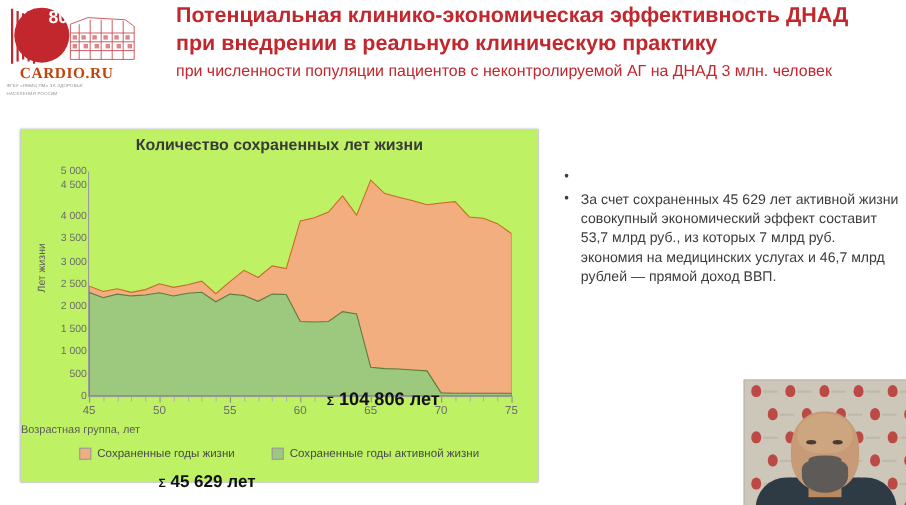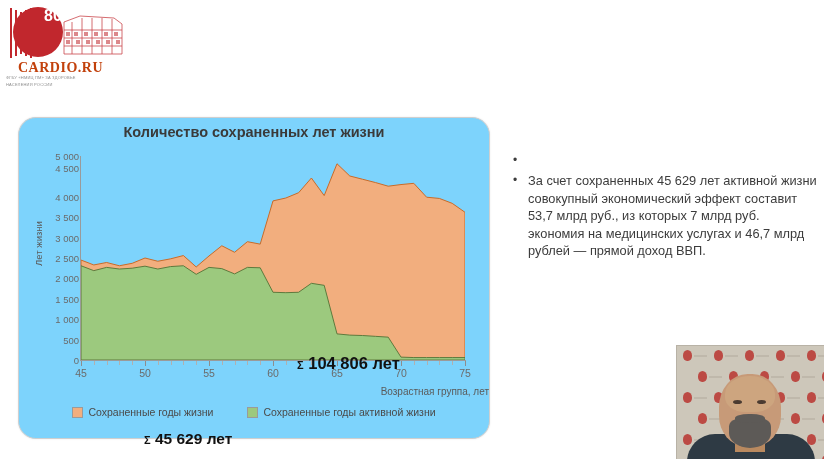--- a/index.html
+++ b/index.html
@@ -19,39 +19,39 @@
   .logo-sub{position:absolute;left:2px;top:73px;font-size:4px;line-height:6px;
             color:#8d8d8d;width:120px;letter-spacing:.2px;}
   .title-block{position:absolute;left:160px;top:2px;width:660px;}
   .title-l1,.title-l2{color:#c1272d;font-size:19.5px;font-weight:bold;line-height:25px;
         font-family:"Liberation Sans",sans-serif;white-space:nowrap;}
   .title-l3{color:#c1272d;font-size:14.5px;line-height:22px;margin-top:2px;
         font-family:"Liberation Sans",sans-serif;white-space:nowrap;}
 
   
   .chart-panel{position:absolute;left:18px;top:117px;width:470px;height:320px;
-    background:#7dd3fc;border:1px solid #cfcfcf;border-radius:18px;
+    background:#bef264;border:1px solid #cfcfcf;border-radius:2px;
     box-shadow:0 0 2px rgba(0,0,0,.10);}
   .chart-title{position:absolute;left:0;top:6px;width:470px;text-align:center;
     font-size:14.5px;font-weight:bold;color:#3a3a3a;}
   .plot-wrap{position:absolute;left:0;top:0;width:470px;height:320px;}
   .y-title{position:absolute;left:-16px;top:120px;width:70px;text-align:center;
     transform:rotate(-90deg);font-size:9.5px;color:#5a5a5a;}
   .ytick{position:absolute;right:0;width:46px;text-align:right;font-size:9.5px;
     color:#6b6b6b;transform:translateY(-50%);}
   .ylabels{position:absolute;left:8px;top:0;width:52px;height:320px;}
   .plot{position:absolute;left:62px;top:38px;width:384px;height:204px;}
   .axis-v{position:absolute;left:61px;top:38px;width:1px;height:205px;background:#9a9a9a;}
   .axis-h{position:absolute;left:61px;top:242px;width:386px;height:1px;background:#9a9a9a;}
   .ticks{position:absolute;left:62px;top:243px;width:384px;height:5px;}
   .tick{position:absolute;top:0;width:1px;height:4px;background:#b0b0b0;}
   .tick.major{height:5px;background:#8d8d8d;}
   .xlabels{position:absolute;left:62px;top:249px;width:384px;height:16px;}
   .xtick-lbl{position:absolute;top:0;font-size:10.5px;color:#6b6b6b;transform:translateX(-50%);}
-  .x-title{position:absolute;left:0;top:268px;width:470px;text-align:right;
+  .x-title{position:absolute;left:0;top:268px;width:470px;text-align:left;
     font-size:10px;color:#5a5a5a;}
   .legend{position:absolute;left:0;top:288px;width:470px;
     display:flex;justify-content:center;gap:34px;}
   .leg-item{display:flex;align-items:flex-end;gap:5px;font-size:10.5px;color:#4a4a4a;}
   .leg-sw{width:9px;height:9px;border:1px solid #9a9a9a;display:inline-block;}
   .ann{position:absolute;font-weight:bold;color:#111;white-space:nowrap;}
   .ann-orange{left:278px;top:236px;font-size:16.5px;text-align:right;}
   .ann-green{left:125px;top:312px;font-size:15.5px;}
   .ann .sig{font-size:11px;font-weight:bold;}
 
@@ -111,20 +111,25 @@
           <rect x="90" y="36" width="4" height="4"></rect>
         <rect x="100" y="36" width="4" height="4"></rect>
           <rect x="110" y="36" width="4" height="4"></rect>
       </g>
     </svg>
     <div class="logo-text">CARDIO.RU</div>
     <div class="logo-sub">ФГБУ «НМИЦ ПМ» ЗА ЗДОРОВЬЕ</div>
     <div class="logo-sub" style="top:80px">НАСЕЛЕНИЯ РОССИИ</div>
   </div>
 
+  <div class="title-block">
+    <div class="title-l1">Потенциальная клинико-экономическая эффективность ДНАД</div>
+    <div class="title-l2">при внедрении в реальную клиническую практику</div>
+    <div class="title-l3">при численности популяции пациентов с неконтролируемой АГ на ДНАД 3 млн. человек</div>
+  </div>
 </div>
 
 <div class="chart-panel">
   <div class="chart-title">Количество сохраненных лет жизни</div>
 
   <div class="plot-wrap">
     <div class="y-title">Лет жизни</div>
     <div class="ylabels" id="ylabels">
         <div class="ytick" style="top: 242px;">0</div>
         <div class="ytick" style="top: 221.6px;">500</div>

